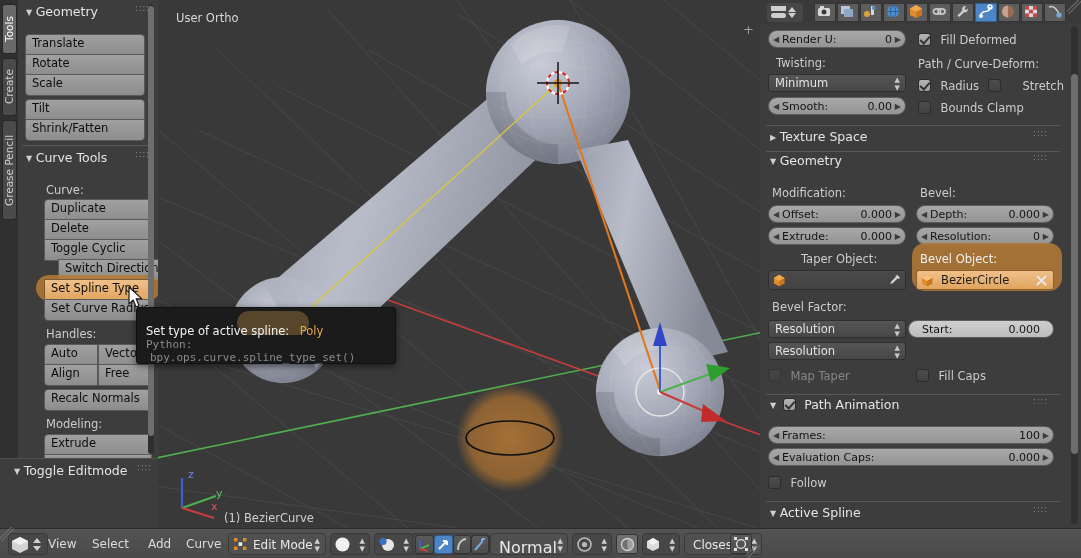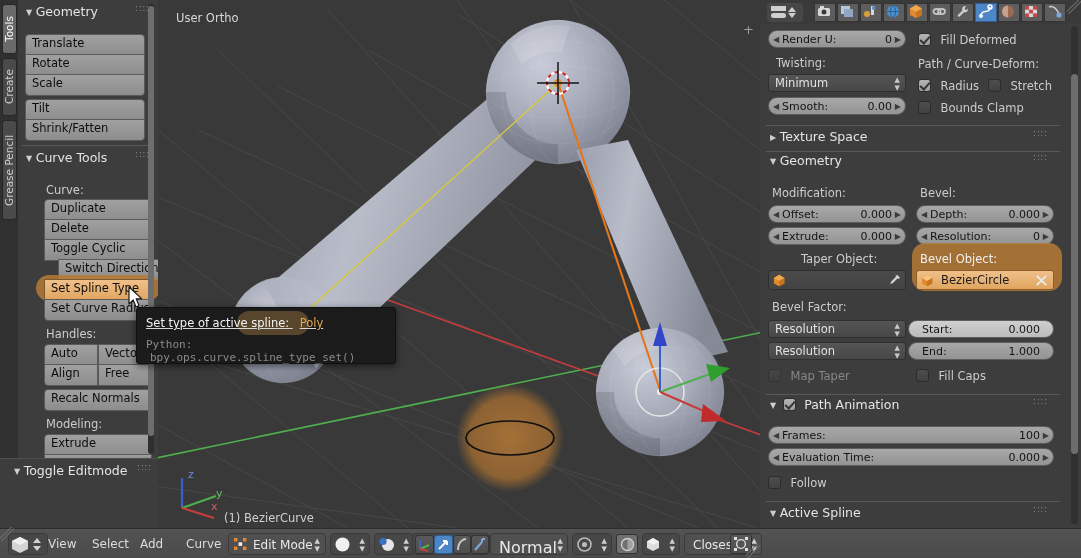--- a/index.html
+++ b/index.html
@@ -266,21 +266,21 @@
     <div style="position:absolute;left:14px;top:4px;width:138px;">
       <span class="tri">▼</span>
       <span class="hdr">Toggle Editmode</span>
       <span class="grip" style="float:right;">::::</span>
     </div>
   </div>
   <div id="leftfill"></div>
 
   <div id="tooltip">
     <div style="position:absolute;left:100px;top:3px;width:72px;height:24px;border-radius:12px;background:#8a6a3a;opacity:.55;"></div>
-    <div style="position:absolute;left:9px;top:8px;text-decoration:underline;">
+    <div style="position:absolute;left:9px;top:16px;">
       <span style="color:#f2f2f2;font-size:11.5px;">Set type of active spline:</span>
       <span style="color:#e7a54a;font-size:11.5px;margin-left:7px;">Poly</span>
     </div>
     <div style="position:absolute;left:9px;top:30px;font-family:'DejaVu Sans Mono','Liberation Mono',monospace;">
       <span style="color:#8a8a8a;font-size:11px;">Python:</span>
       <span style="color:#8a8a8a;font-size:11px;margin-left:4px;">bpy.ops.curve.spline_type_set()</span>
     </div>
   </div>
 
   <div id="props">
@@ -392,21 +392,21 @@
       <span class="chk on"></span>
       <span class="lab" style="margin-left:6px;">Fill Deformed</span>
     </div>
     <div class="lab" style="position:absolute;left:158px;top:57px;">Path / Curve-Deform:</div>
     <div style="position:absolute;left:158px;top:79px;">
       <span class="chk on"></span>
       <span class="lab" style="margin-left:6px;">Radius</span>
     </div>
     <div style="position:absolute;left:228px;top:79px;">
       <span class="chk"></span>
-      <span class="lab" style="margin-left:6px;">Stretch</span>
+      <span class="lab" style="margin-left:18px;">Stretch</span>
     </div>
     <div style="position:absolute;left:158px;top:101px;">
       <span class="chk"></span>
       <span class="lab" style="margin-left:6px;">Bounds Clamp</span>
     </div>
 
     <div class="sep" style="position:absolute;left:6px;top:124px;width:294px;"></div>
 
     <div style="position:absolute;left:10px;top:129px;width:292px;">
       <span class="tri">▶</span>
@@ -485,24 +485,20 @@
       <span class="updown">▲<br>▼</span>
     </div>
     <div class="pill" style="position:absolute;left:148px;top:320px;width:146px;background:linear-gradient(#cfcfcf,#bcbcbc);">
       <span class="lbl">Start:</span>
       <span class="val">0.000</span>
     </div>
     <div class="drop" style="position:absolute;left:8px;top:342px;width:138px;">
       <span>Resolution</span>
       <span class="updown">▲<br>▼</span>
     </div>
-    <div class="pill" style="position:absolute;left:148px;top:342px;width:146px;">
-      <span class="lbl">End:</span>
-      <span class="val">1.000</span>
-    </div>
 
     <div style="position:absolute;left:8px;top:369px;opacity:.5;">
       <span class="chk"></span>
       <span class="lab" style="margin-left:6px;">Map Taper</span>
     </div>
     <div style="position:absolute;left:156px;top:369px;">
       <span class="chk"></span>
       <span class="lab" style="margin-left:6px;">Fill Caps</span>
     </div>
 
@@ -516,21 +512,21 @@
     </div>
 
     <div class="pill" style="position:absolute;left:8px;top:426px;width:286px;">
       <span class="ar l">◀</span>
       <span class="lbl">Frames:</span>
       <span class="val">100</span>
       <span class="ar r">▶</span>
     </div>
     <div class="pill" style="position:absolute;left:8px;top:448px;width:286px;">
       <span class="ar l">◀</span>
-      <span class="lbl">Evaluation Time:</span>
+      <span class="lbl">Evaluation Caps:</span>
       <span class="val">0.000</span>
       <span class="ar r">▶</span>
     </div>
     <div style="position:absolute;left:8px;top:476px;">
       <span class="chk"></span>
       <span class="lab" style="margin-left:6px;">Follow</span>
     </div>
 
     <div class="sep" style="position:absolute;left:6px;top:500px;width:294px;"></div>
 
@@ -554,21 +550,21 @@
     <div class="grp" style="position:absolute;left:8px;top:4px;width:40px;height:22px;">
       <svg width="38" height="20" viewBox="0 0 38 20">
         <polygon points="11,3 19,7 19,15 11,19 3,15 3,7" fill="#d4d4d4"></polygon>
         <polygon points="11,3 19,7 11,11 3,7" fill="#efefef"></polygon>
         <path d="M28 4 l4 5 h-8 Z" fill="#d0d0d0"></path>
           <path d="M28 17 l4 -5 h-8 Z" fill="#d0d0d0"></path>
       </svg>
     </div>
     <div class="menu" style="position:absolute;left:48px;top:8px;">View</div>
     <div class="menu" style="position:absolute;left:92px;top:8px;">Select</div>
-    <div class="menu" style="position:absolute;left:140px;top:8px;">Add</div>
+    <div class="menu" style="position:absolute;left:148px;top:8px;">Add</div>
     <div class="menu" style="position:absolute;left:186px;top:8px;">Curve</div>
 
     <div class="grp" style="position:absolute;left:228px;top:4px;width:98px;height:22px;background:#505050;">
       <svg width="15" height="14" viewBox="0 0 15 14" style="position:absolute;left:4px;top:3px;">
         <rect x="1" y="1" width="3.4" height="3.4" fill="#e08a2c"></rect>
           <rect x="10" y="1" width="3.4" height="3.4" fill="#e08a2c"></rect>
         <rect x="1" y="9.6" width="3.4" height="3.4" fill="#e08a2c"></rect>
           <rect x="10" y="9.6" width="3.4" height="3.4" fill="#e08a2c"></rect>
         <rect x="5.6" y="5.3" width="3.6" height="3.6" fill="#f0f0f0"></rect>
       </svg>

